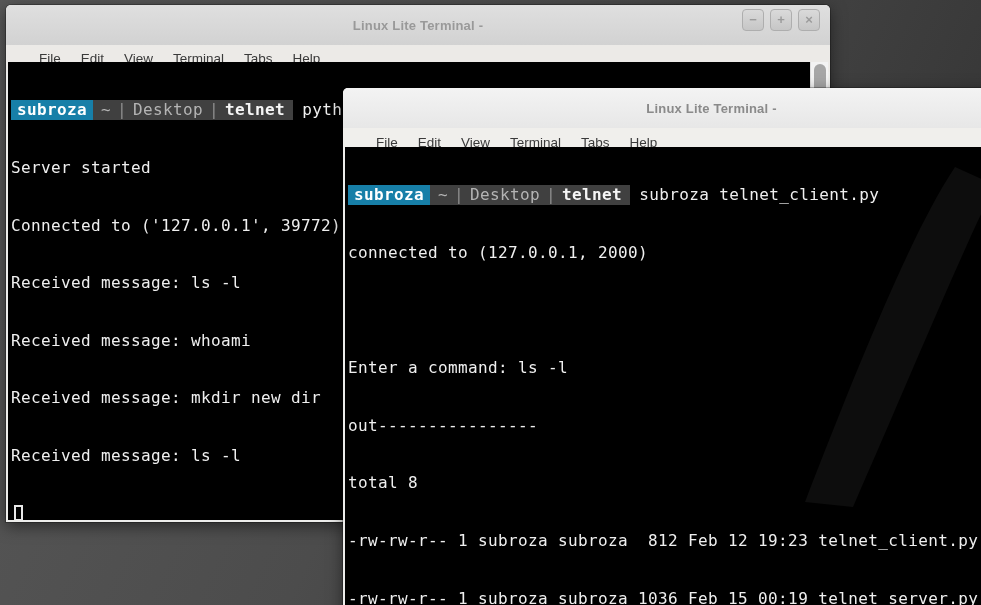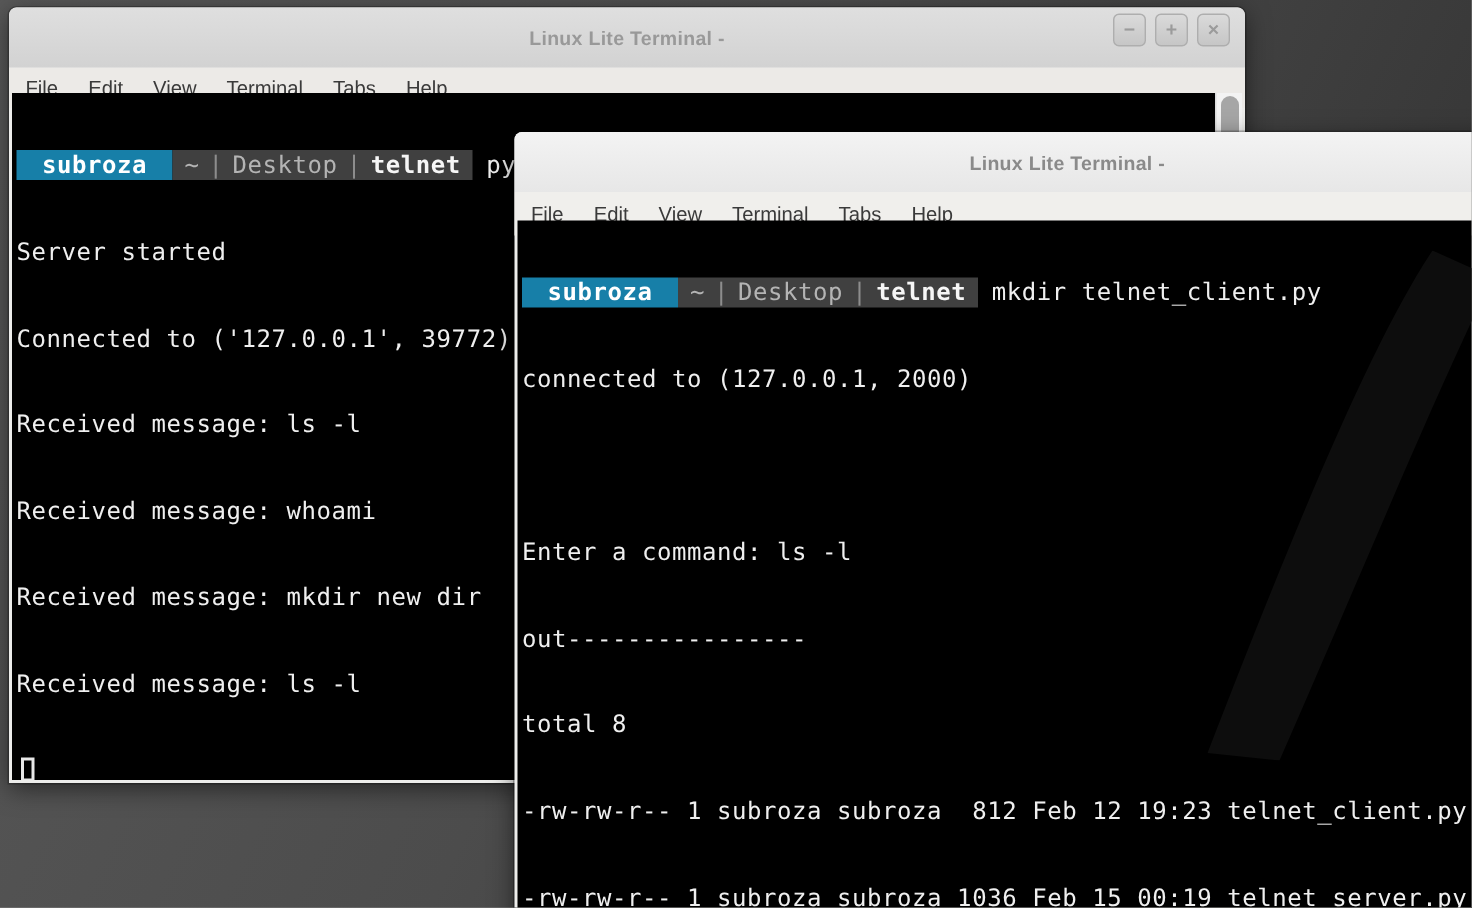--- a/index.html
+++ b/index.html
@@ -27,41 +27,41 @@
   .title { font-size:13px; font-weight:bold; color:#999999; letter-spacing:.2px; }
   #win-client .title { color:#8a8a8a; }
 
   .winbtns { position:absolute; right:10px; top:4px; display:flex; gap:6px; }
   .winbtn {
     width:22px; height:22px; border-radius:4px; text-align:center;
     background:linear-gradient(#dadada,#c6c6c6); border:1px solid #aeaeae;
     color:#9b9b9b; font-weight:bold; font-size:13px; line-height:19px;
   }
 
-  .menubar { display:flex; align-items:center; padding-left:3px; }
+  .menubar { display:flex; align-items:center; padding-left:25px; }
   #win-server .menubar { height:27px; background:#eceae7; }
   #win-client .menubar { height:29px; background:#f0efec; }
   .menuitem { font-size:13.5px; color:#3a3a3a; padding:3px 8px; margin-right:4px; }
 
   
   .termarea { position:absolute; left:2px; right:2px; bottom:2px; display:flex; }
   #win-server .termarea { top:57px; }
   #win-client .termarea { top:59px; }
   .terminal { position:relative; flex:1; background:#000000; overflow:hidden; }
   .scrollbar { width:18px; background:#f3f3f3; border-left:1px solid #dcdcdc; position:relative; }
   .scrollthumb { position:absolute; top:2px; left:3px; width:12px; height:110px; background:#a6a6a6; border-radius:6px; }
 
   .tcontent {
     position:absolute; inset:0; padding:0 0 0 3px;
     font-family:"DejaVu Sans Mono", monospace; font-size:16px; line-height:19.2px;
     letter-spacing:.37px; color:#efefef; white-space:pre;
   }
   .trow { height:19.2px; }
 
-  .chip-user { display:inline-block; background:#177fa8; color:#ffffff; font-weight:bold; padding:0 17px; }
+  .chip-user { display:inline-block; background:#177fa8; color:#ffffff; font-weight:bold; padding:0 6px; }
   .chip-path { display:inline-block; background:#404040; color:#b4b4b4; padding:0 8px; }
   .chip-path .sep { color:#8d8d8d; margin:0 6px; }
   .chip-path .strong { color:#f6f6f6; font-weight:bold; }
   .cmd { margin-left:9px; color:#efefef; }
 
   .cursor-hollow { display:inline-block; width:9px; height:16px; border:2px solid #e8e8e8; margin-left:3px; margin-top:1px; vertical-align:top; }
 
   .watermark { position:absolute; left:460px; top:20px; }
   .watermark path, .watermark rect { fill:#0d0d0d; }
 </style>
@@ -116,21 +116,21 @@
     <span class="menuitem">Tabs</span>
     <span class="menuitem">Help</span>
   </div>
   <div class="termarea">
     <div class="terminal">
       <svg class="watermark" width="250" height="340" viewBox="0 0 250 340">
         <path d="M150 0 C110 60 60 180 0 335 L48 340 C105 210 150 100 190 18 Z"></path>
         <rect x="205" y="40" width="26" height="300" transform="rotate(4 218 190)"></rect>
       </svg>
       <div class="tcontent">
-        <div class="trow"><span class="chip-user">subroza</span><span class="chip-path"><span class="dim">~</span><span class="sep">|</span><span class="dim">Desktop</span><span class="sep">|</span><span class="strong">telnet</span></span><span class="cmd">mkdir telnet_client.py</span></div>
+        <div class="trow"><span class="chip-user">subroza</span><span class="chip-path"><span class="dim">~</span><span class="sep">|</span><span class="dim">Desktop</span><span class="sep">|</span><span class="strong">telnet</span></span><span class="cmd">subroza telnet_client.py</span></div>
         <div class="trow">connected to (127.0.0.1, 2000)</div>
         <div class="trow"></div>
         <div class="trow">Enter a command: ls -l</div>
         <div class="trow">out----------------</div>
         <div class="trow">total 8</div>
         <div class="trow">-rw-rw-r-- 1 subroza subroza  812 Feb 12 19:23 telnet_client.py</div>
         <div class="trow">-rw-rw-r-- 1 subroza subroza 1036 Feb 15 00:19 telnet_server.py</div>
         
         
         

